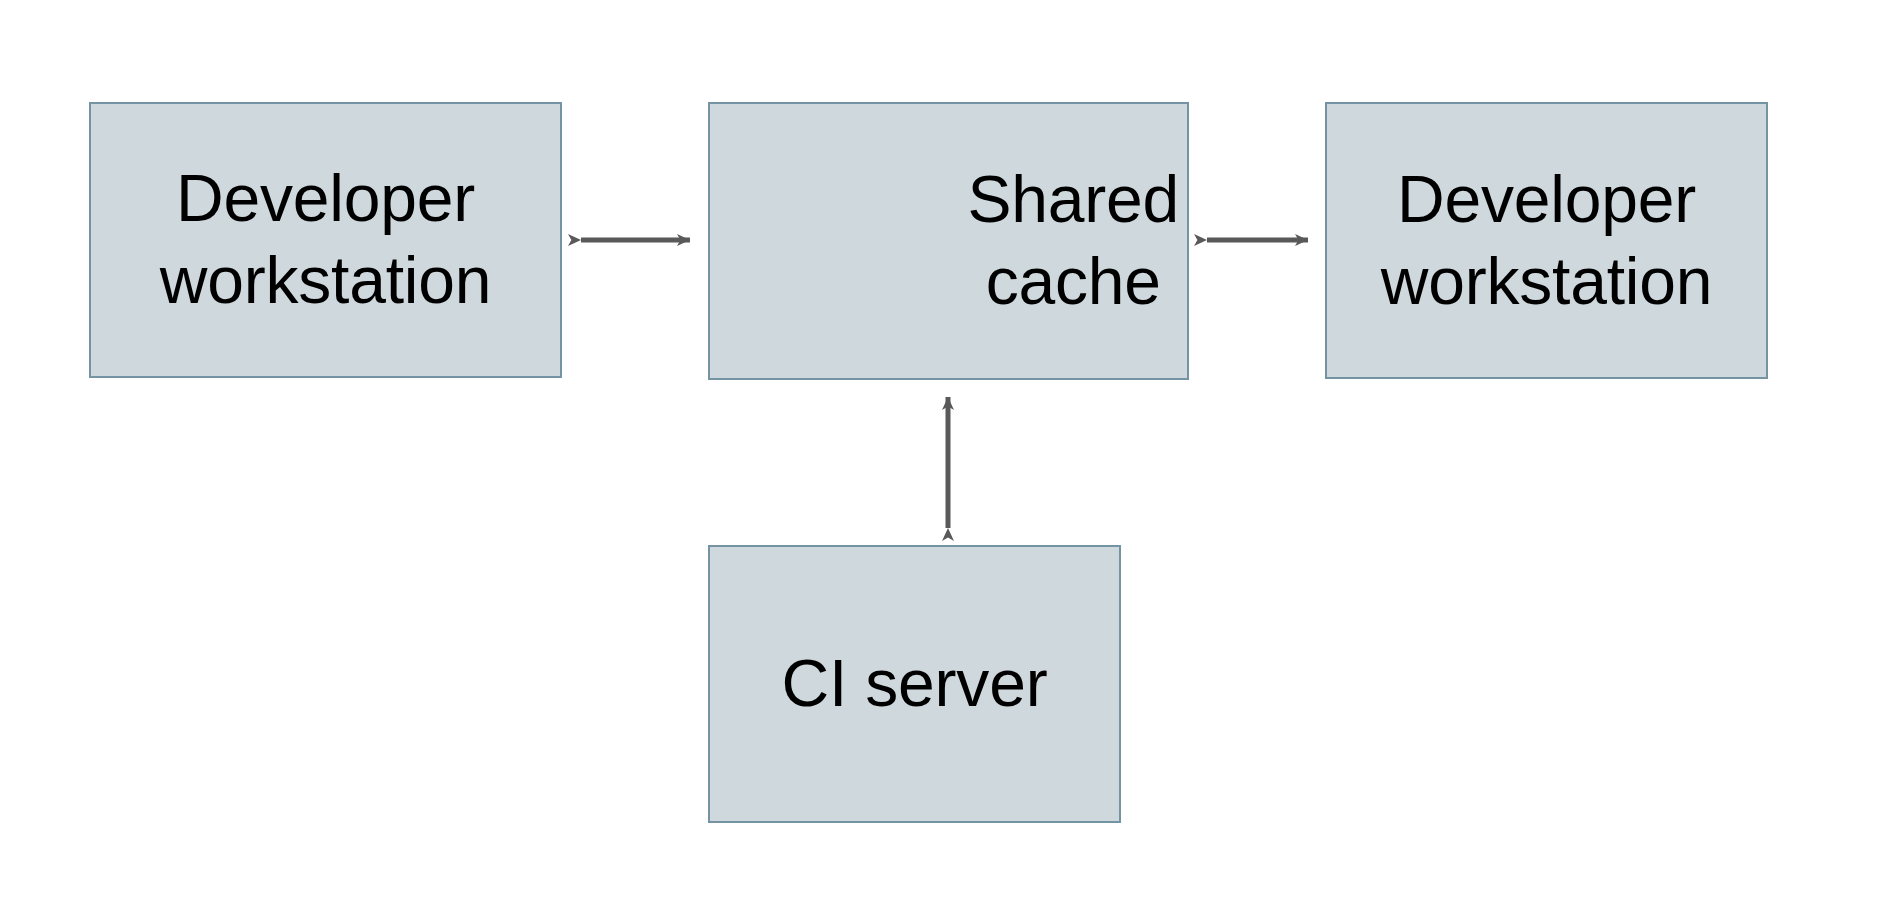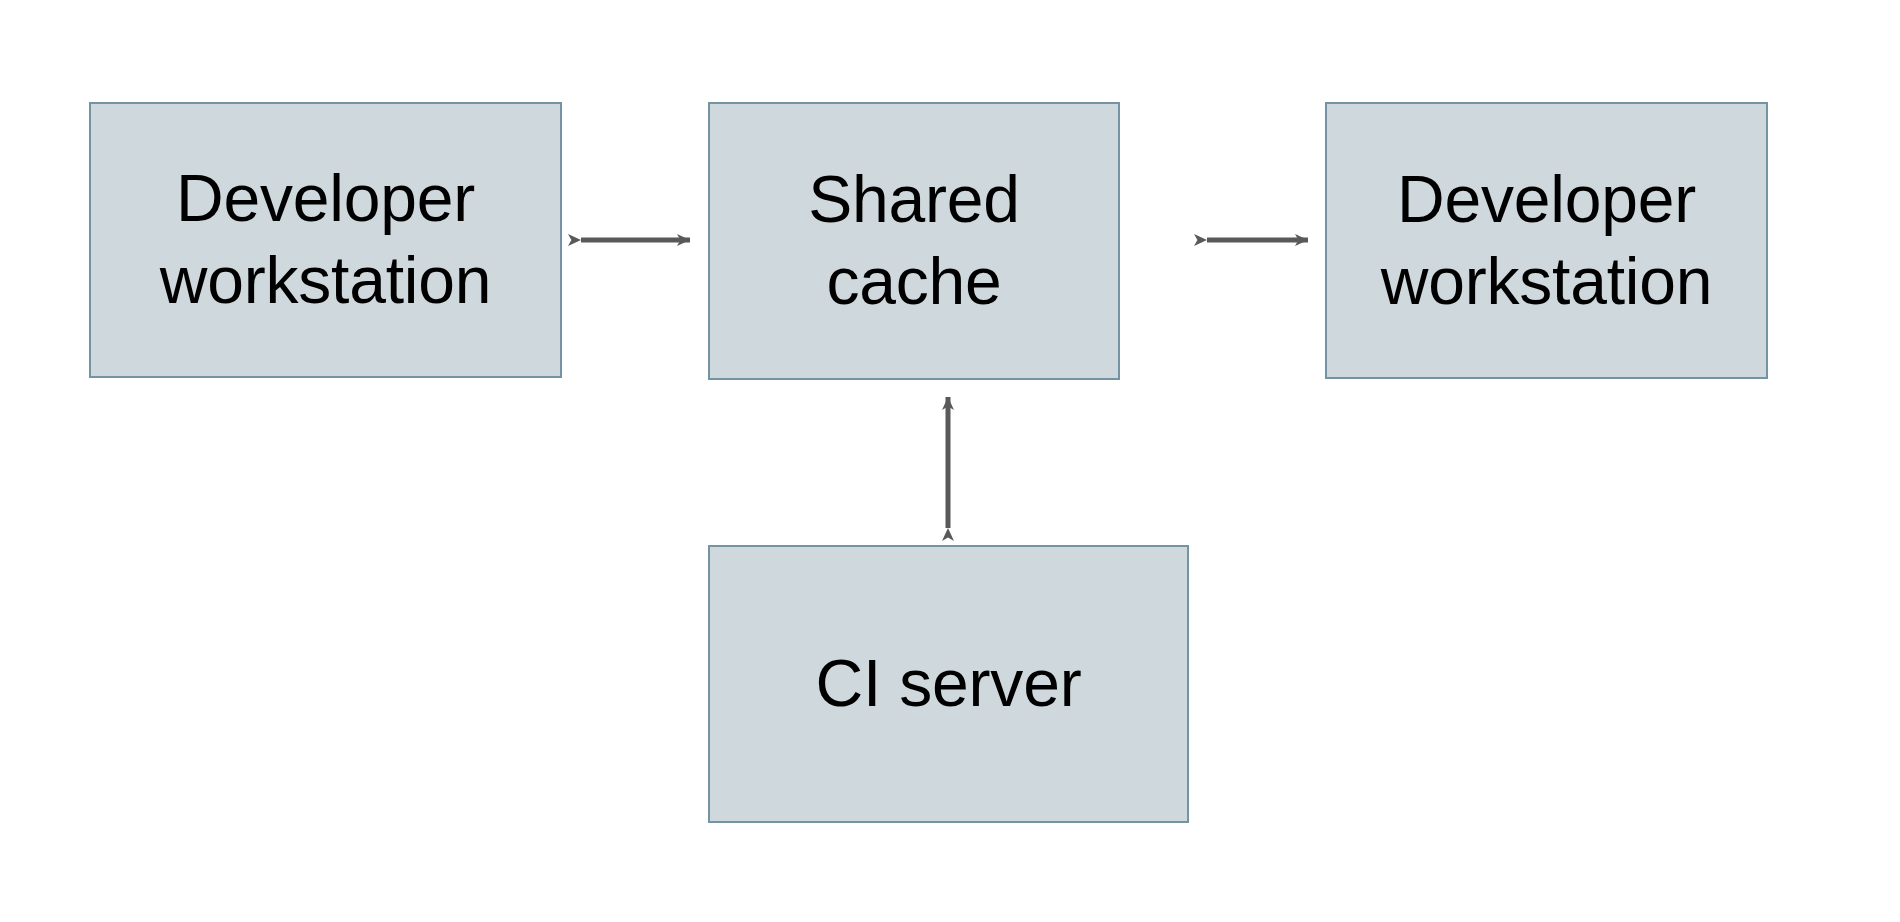--- a/index.html
+++ b/index.html
@@ -45,27 +45,27 @@
     font-weight: 400;
     letter-spacing: -0.2px;
     white-space: pre-line;
     padding: 0 8px;
   }
   
   #node-dev-left {
     left: 89px;  top: 102px;  width: 473px;  height: 276px;
   }
   #node-shared-cache {
-    left: 708px; top: 102px;  width: 412px;  height: 278px;
+    left: 708px; top: 102px;  width: 481px;  height: 278px; justify-content: flex-end;
   }
   #node-dev-right {
     left: 1325px; top: 102px; width: 443px;  height: 277px;
   }
   #node-ci-server {
-    left: 708px; top: 545px;  width: 481px;  height: 278px;
+    left: 708px; top: 545px;  width: 413px;  height: 278px;
   }
 </style>
 </head>
 <body>
 
 <div id="canvas">
 
   <svg id="edge-layer" viewBox="0 0 1900 922" width="1900" height="922" xmlns="http://www.w3.org/2000/svg">
     <defs>
 

